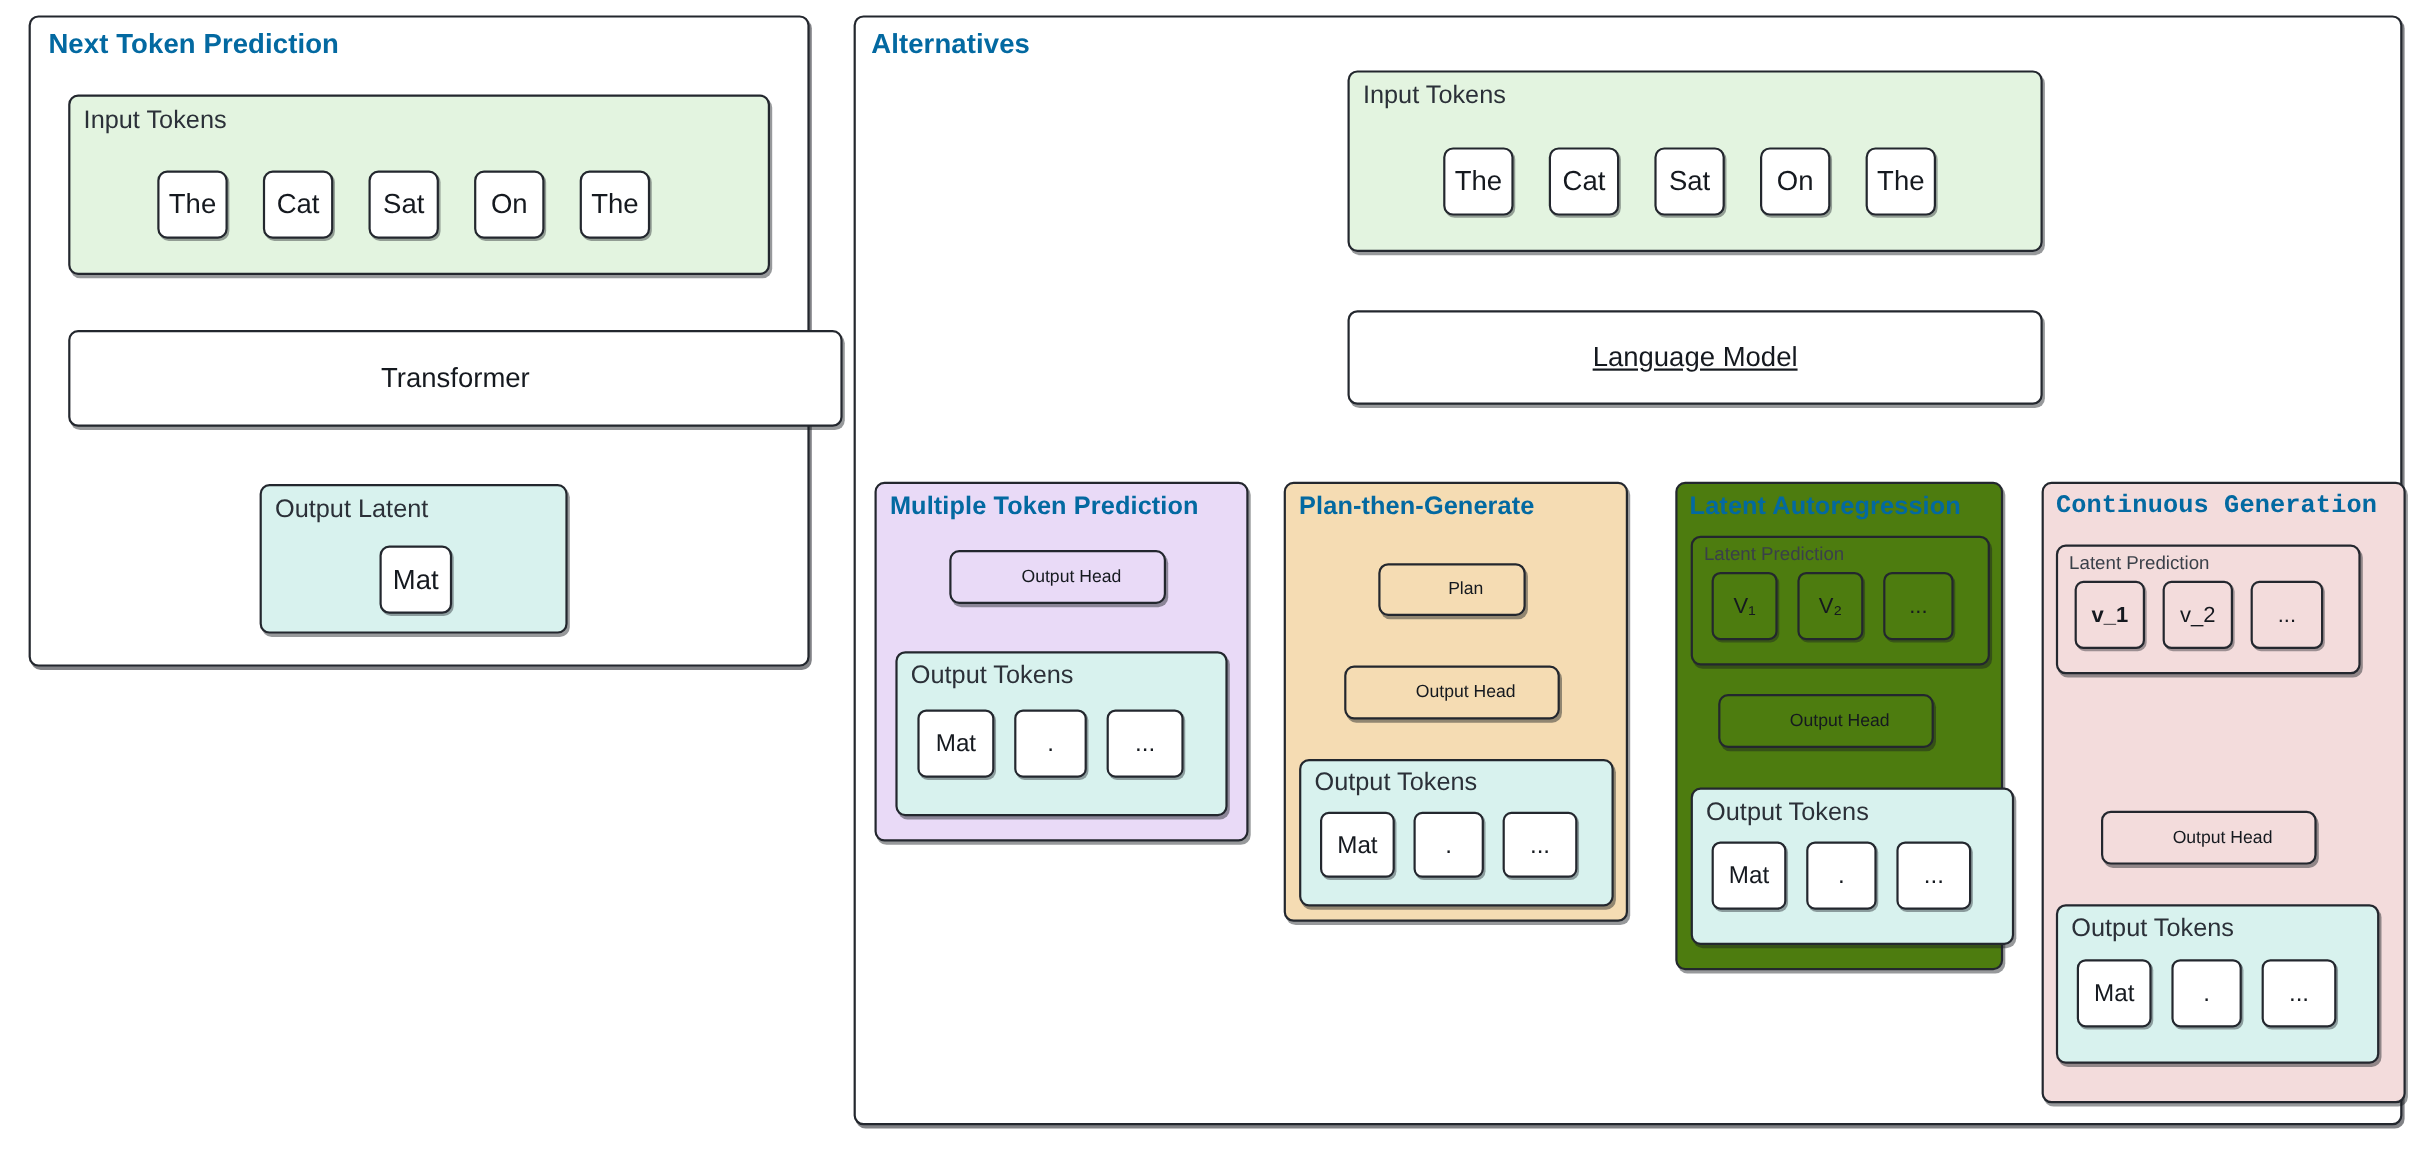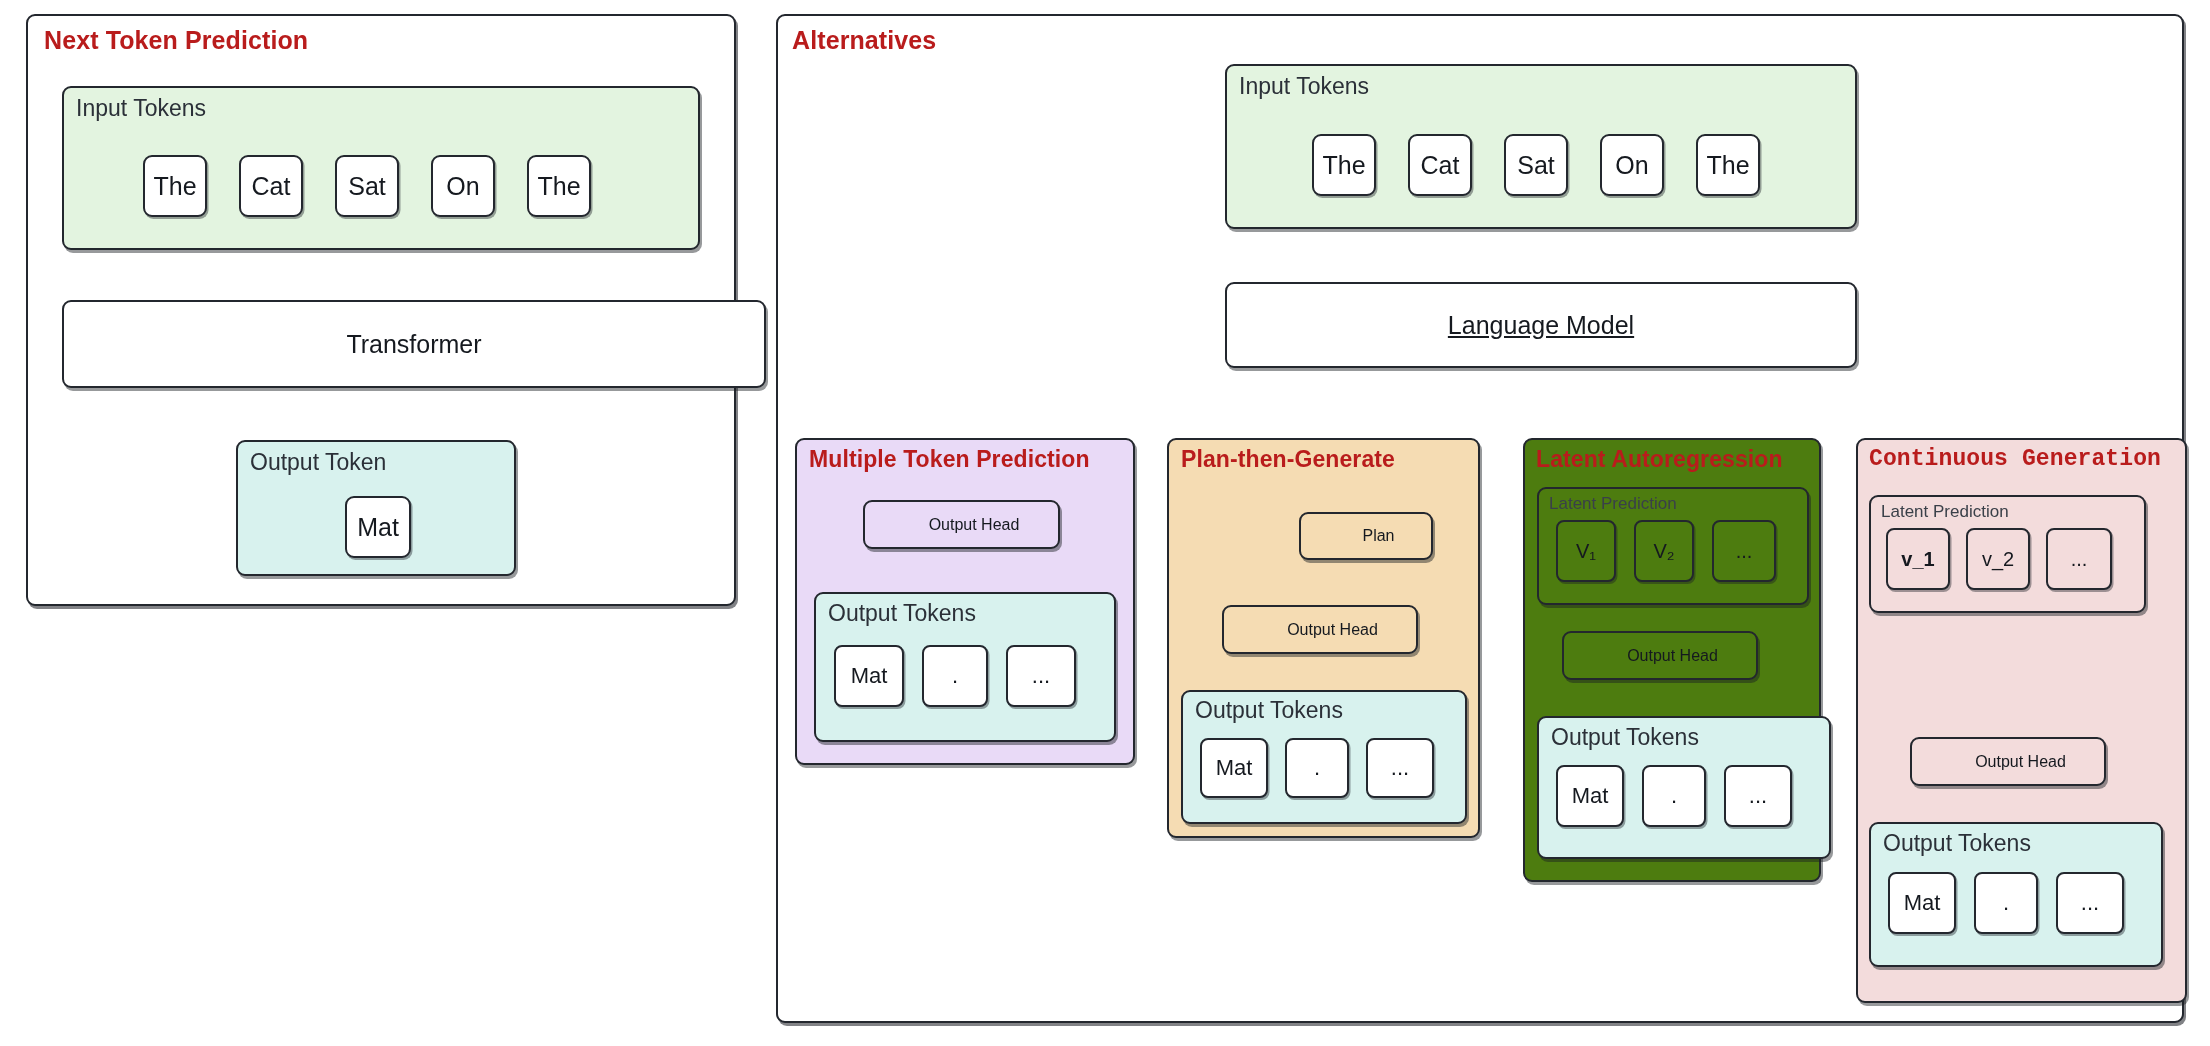--- a/index.html
+++ b/index.html
@@ -18,21 +18,21 @@
     border:2.5px solid #23272e;
     border-radius:9px;
     box-sizing:border-box;
     box-shadow:2px 3px 0 rgba(25,28,34,.55);
   }
   .panel-title{
     position:absolute;
     font-weight:bold;
     font-size:25px;
     letter-spacing:.1px;
-    color:#b91c1c;
+    color:#0369a1;
     white-space:nowrap;
   }
 
   .group{
     position:absolute;
     border:2.5px solid #23272e;
     border-radius:9px;
     box-sizing:border-box;
     box-shadow:2px 3px 0 rgba(25,28,34,.45);
   }
@@ -141,21 +141,21 @@
 
   <div class="token" style="left:143px;top:155px;width:64px;height:62px;">The</div>
   <div class="token" style="left:239px;top:155px;width:64px;height:62px;">Cat</div>
   <div class="token" style="left:335px;top:155px;width:64px;height:62px;">Sat</div>
   <div class="token" style="left:431px;top:155px;width:64px;height:62px;">On</div>
   <div class="token" style="left:527px;top:155px;width:64px;height:62px;">The</div>
 
   <div class="proc" style="left:62px;top:300px;width:704px;height:88px;text-align:right;">Transformer</div>
 
   <div class="group fill-cyan" style="left:236px;top:440px;width:280px;height:136px;"></div>
-  <div class="group-label" style="left:250px;top:449px;">Output Token</div>
+  <div class="group-label" style="left:250px;top:449px;">Output Latent</div>
   <div class="token" style="left:345px;top:496px;width:66px;height:62px;">Mat</div>
 
   <div class="panel" style="left:776px;top:14px;width:1408px;height:1009px;"></div>
   <div class="panel-title" style="left:792px;top:26px;">Alternatives</div>
 
   <div class="group fill-green" style="left:1225px;top:64px;width:632px;height:165px;"></div>
   <div class="group-label" style="left:1239px;top:73px;">Input Tokens</div>
 
   <div class="token" style="left:1312px;top:134px;width:64px;height:62px;">The</div>
   <div class="token" style="left:1408px;top:134px;width:64px;height:62px;">Cat</div>
@@ -169,21 +169,21 @@
   <div class="panel-title" style="left:809px;top:446px;font-size:23px;">Multiple Token Prediction</div>
   <div class="proc inner fill-purple" style="left:863px;top:500px;width:197px;height:49px;">Output Head</div>
   <div class="group fill-cyan" style="left:814px;top:592px;width:302px;height:150px;"></div>
   <div class="group-label" style="left:828px;top:600px;">Output Tokens</div>
   <div class="token sm" style="left:834px;top:645px;width:70px;height:62px;">Mat</div>
   <div class="token sm" style="left:922px;top:645px;width:66px;height:62px;">.</div>
   <div class="token sm" style="left:1006px;top:645px;width:70px;height:62px;">...</div>
 
   <div class="group fill-orange" style="left:1167px;top:438px;width:313px;height:400px;"></div>
   <div class="panel-title" style="left:1181px;top:446px;font-size:23px;">Plan-then-Generate</div>
-  <div class="proc inner fill-orange" style="left:1299px;top:512px;width:134px;height:48px;text-align:center;">Plan</div>
+  <div class="proc inner fill-orange" style="left:1253px;top:512px;width:134px;height:48px;text-align:center;">Plan</div>
   <div class="proc inner fill-orange" style="left:1222px;top:605px;width:196px;height:49px;">Output Head</div>
   <div class="group fill-cyan" style="left:1181px;top:690px;width:286px;height:134px;"></div>
   <div class="group-label" style="left:1195px;top:697px;">Output Tokens</div>
   <div class="token sm" style="left:1200px;top:738px;width:68px;height:60px;">Mat</div>
   <div class="token sm" style="left:1285px;top:738px;width:64px;height:60px;">.</div>
   <div class="token sm" style="left:1366px;top:738px;width:68px;height:60px;">...</div>
 
   <div class="group fill-yellow" style="left:1523px;top:438px;width:298px;height:444px;"></div>
   <div class="panel-title" style="left:1536px;top:446px;font-size:23px;">Latent Autoregression</div>
 

